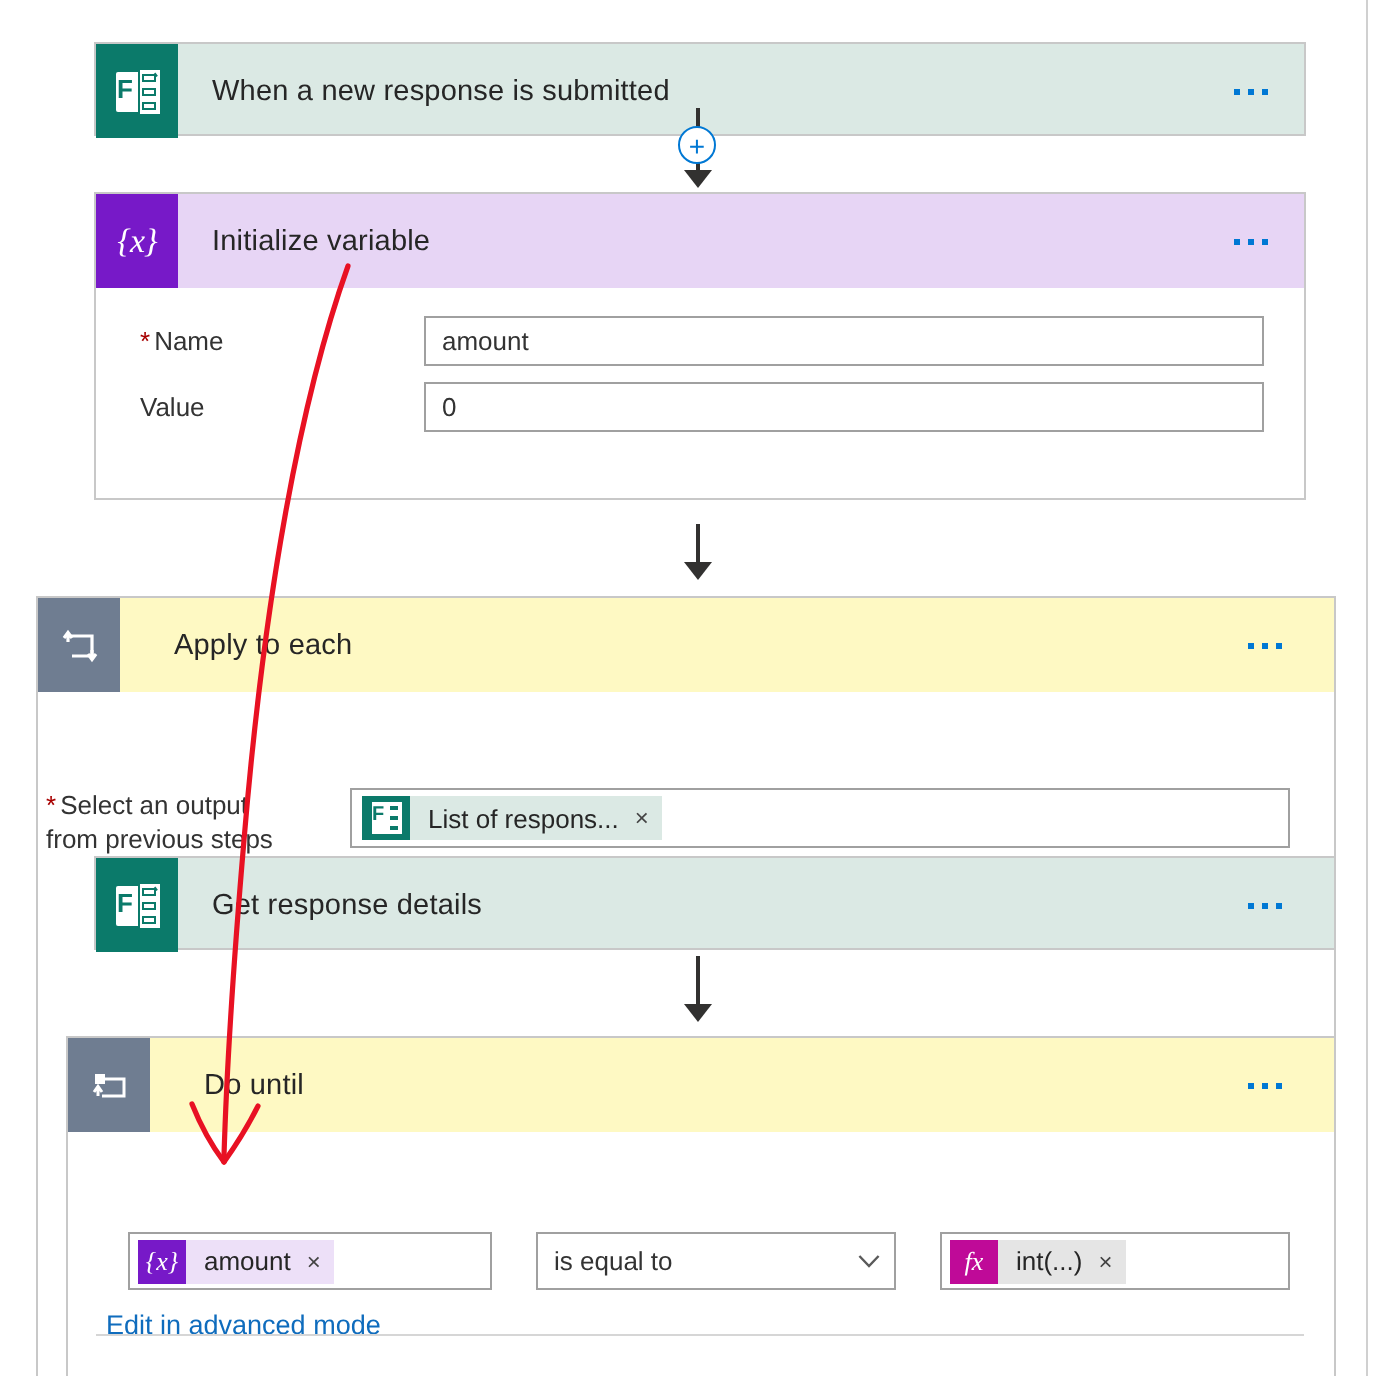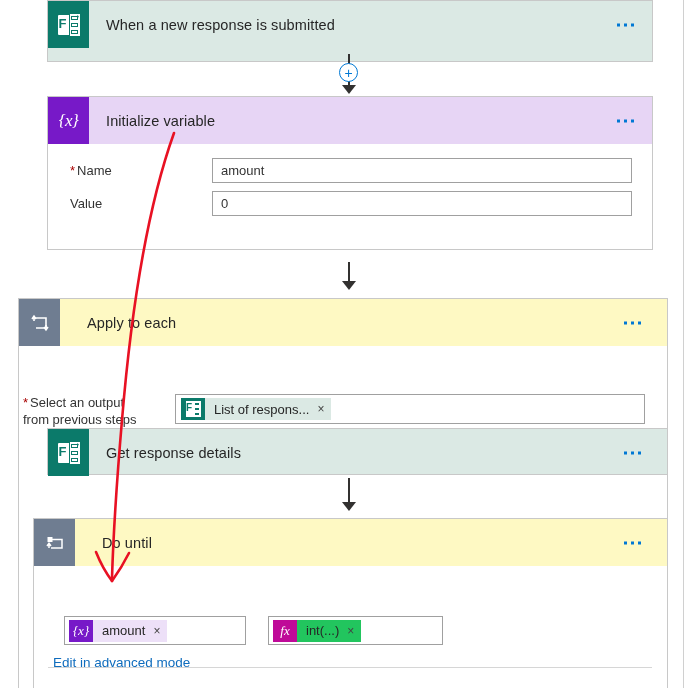--- a/index.html
+++ b/index.html
@@ -178,21 +178,21 @@
     font-size: 12px;
     color: #444;
     cursor: pointer;
     font-family: "Liberation Sans", sans-serif;
   }
   .chip.forms .badge { background: #0b7a6a; }
   .chip.forms .chip-text { background: #dbe9e4; }
   .chip.var .badge { background: #7719c8; }
   .chip.var .chip-text { background: #ede0f8; }
   .chip.fx .badge { background: #bf0a98; }
-  .chip.fx .chip-text { background: #22c55e; }
+  .chip.fx .chip-text { background: #e5e5e5; }
 
   .chip .mini-forms { position: relative; width: 15px; height: 16px; }
   .chip .mini-forms .p {
     position: absolute; left: 0; top: 0;
     width: 8px; height: 16px; background:#fff;
   }
   .chip .mini-forms .p::after {
     content: "F"; position: absolute; left: 0.5px; top: 1px;
     font-size: 10px; font-weight: bold; color: #0b7a6a; line-height: 11px;
     font-family: "Liberation Sans", sans-serif; font-style: normal;
@@ -256,21 +256,21 @@
   }
 
   
   #annotation { position: absolute; left: 0; top: 0; pointer-events: none; }
 </style>
 </head>
 <body>
 
 <div id="canvas">
 
-  <div class="card node-forms" style="left:47px; top:0; width:606px; height:62px;">
+  <div class="card node-forms" style="left:47px; top:21px; width:606px; height:47px;">
     <div class="card-head">
       <div class="card-icon">
         <div class="forms-glyph">
           <div class="f-page"></div>
           <div class="f-list">
               <i></i>
               <i></i>
               <i></i>
             </div>
         </div>
@@ -417,20 +417,28 @@
         <div class="ctrl" style="width:182px; height:29px; padding:0 4px; flex:none;">
           <span class="chip var">
             <span class="badge">{x}</span>
             <span class="chip-text">
               <span>amount</span>
               <span class="x">×</span>
             </span>
           </span>
         </div>
 
+        <div class="ctrl select" style="width:180px; height:29px; flex:none;">
+          <span>is equal to</span>
+          <span class="chev">
+            <svg width="11" height="8" viewBox="0 0 11 8">
+                <path d="M0.7 1 L5.5 6 L10.3 1" fill="none" stroke="#5a5a5a" stroke-width="1.2"></path>
+              </svg>
+          </span>
+        </div>
 
         <div class="ctrl" style="width:175px; height:29px; padding:0 4px; flex:none;">
           <span class="chip fx">
             <span class="badge">fx</span>
             <span class="chip-text">
               <span>int(...)</span>
               <span class="x">×</span>
             </span>
           </span>
         </div>

